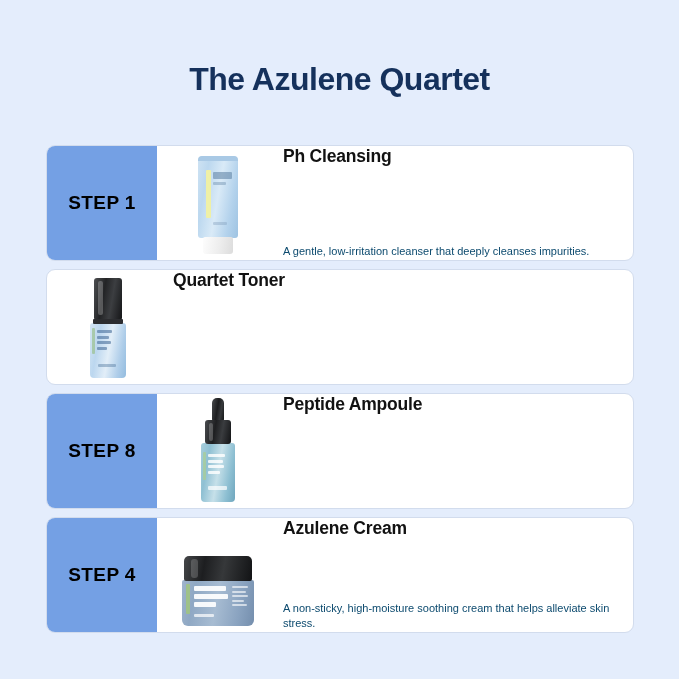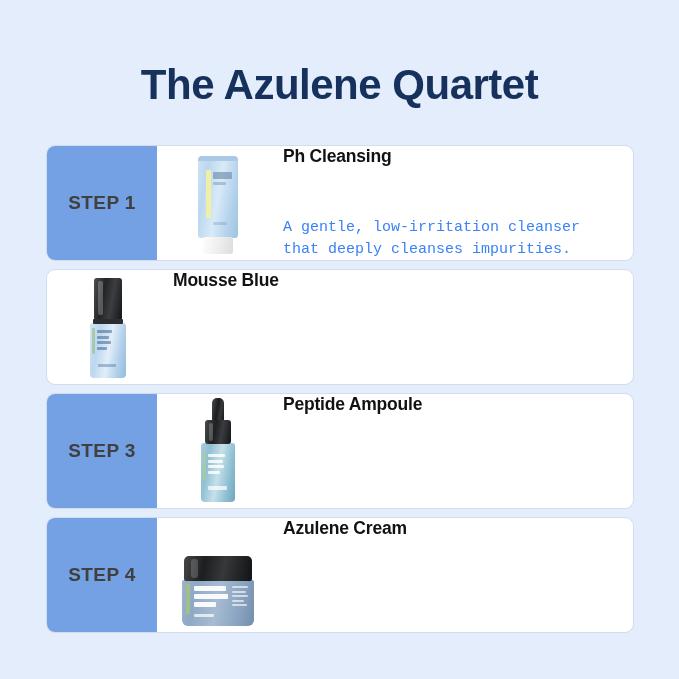--- a/index.html
+++ b/index.html
@@ -23,21 +23,21 @@
     background: #e4edfc;
   }
 
   
   #page-title {
     position: absolute;
     top: 60px;
     left: 0;
     width: 679px;
     text-align: center;
-    font-size: 42px;
+    font-size: 32px;
     font-weight: 700;
     letter-spacing: -0.5px;
     color: #15315c;
     line-height: 1.2;
     font-family: "Liberation Sans", sans-serif;
   }
 
   
   #steps-list {
     position: absolute;
@@ -60,21 +60,21 @@
 
   .step-badge {
     flex: 0 0 110px;
     background: #74a0e4;
     display: flex;
     align-items: center;
     justify-content: center;
   }
 
   .step-badge-label {
-    color: #404040;
+    color: #000000;
     font-size: 19px;
     font-weight: 700;
     letter-spacing: 0.4px;
     font-family: "Liberation Sans", sans-serif;
   }
 
   .step-product {
     flex: 0 0 122px;
     position: relative;
     display: flex;
@@ -94,24 +94,24 @@
   .step-title {
     font-size: 17.5px;
     font-weight: 700;
     color: #121212;
     letter-spacing: -0.2px;
     margin-bottom: 5px;
     font-family: "Liberation Sans", sans-serif;
   }
 
   .step-desc {
-    font-size: 15px;
-    color: #3b82f6;
+    font-size: 11px;
+    color: #0c4a6e;
     line-height: 1.42;
-    font-family: Liberation Mono, monospace;
+    font-family: Liberation Sans, sans-serif;
     max-width: 330px;
   }
 
   
   .product-art { position: relative; }
 
   
   .art-tube {
     width: 46px;
     height: 98px;
@@ -412,27 +412,27 @@
               <i></i>
               <i></i>
             </div>
           <div class="tn-foot"></div>
           <div class="tn-cap"></div>
           <div class="tn-cap-gloss"></div>
           <div class="tn-collar"></div>
         </div>
       </div>
       <div class="step-text">
-        <div class="step-title">Mousse Blue</div>
+        <div class="step-title">Quartet Toner</div>
       </div>
     </div>
 
     <div class="step-card">
       <div class="step-badge">
-        <span class="step-badge-label">STEP 3</span>
+        <span class="step-badge-label">STEP 8</span>
       </div>
       <div class="step-product">
         <div class="product-art art-ampoule">
           <div class="am-body"></div>
           <div class="am-side"></div>
           <div class="am-label">
               <i></i>
               <i></i>
               <i></i>
               <i></i>
@@ -468,17 +468,18 @@
               <i></i>
               <i></i>
             </div>
           <div class="jr-vol"></div>
           <div class="jr-lid"></div>
           <div class="jr-lid-gloss"></div>
         </div>
       </div>
       <div class="step-text">
         <div class="step-title">Azulene Cream</div>
+        <div class="step-desc">A non-sticky, high-moisture soothing cream that helps alleviate skin stress.</div>
       </div>
     </div>
 
   </div>
 </div>
 
 </body></html>

